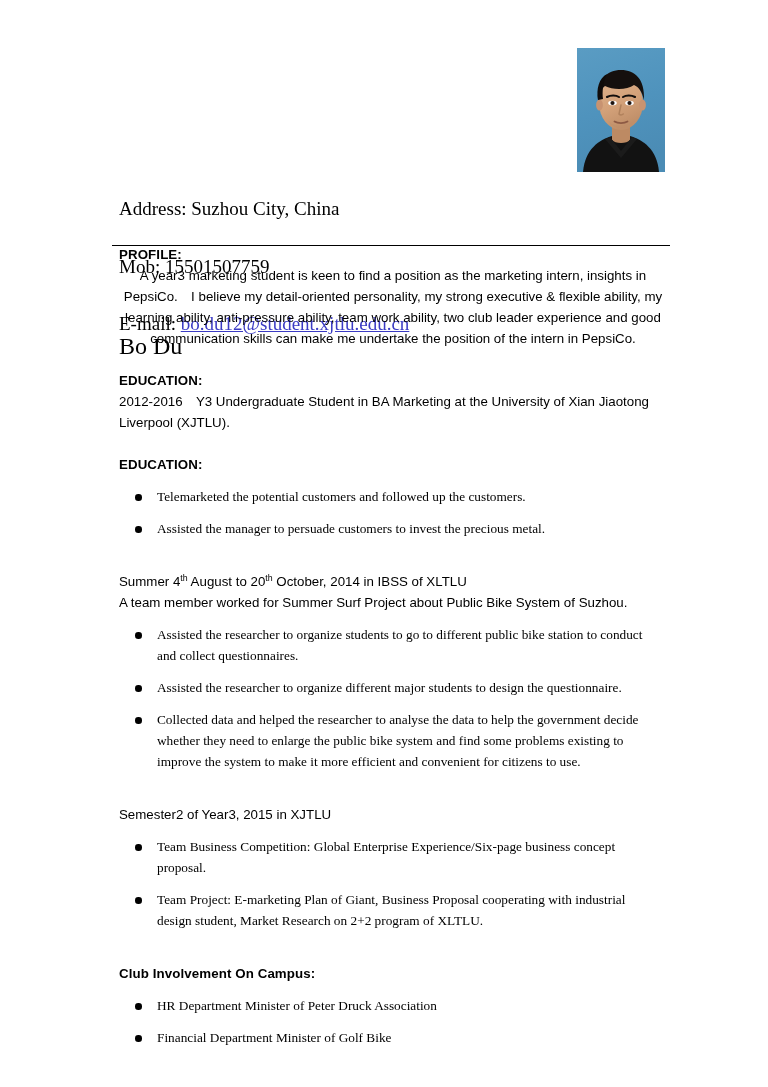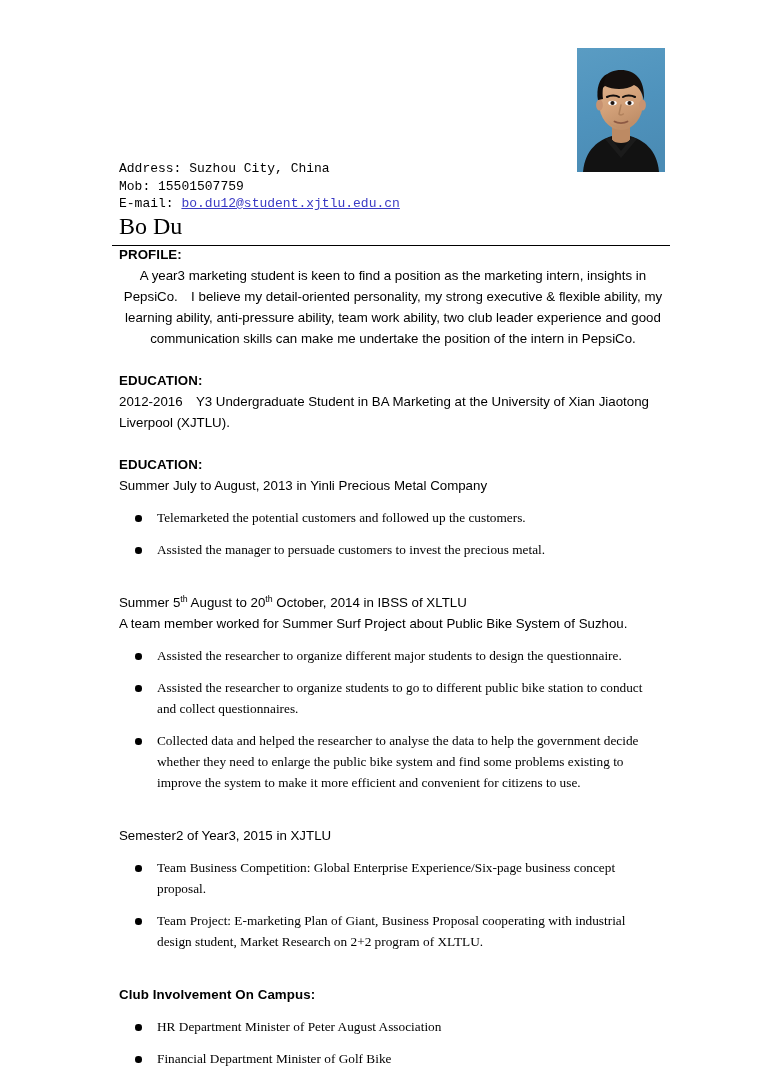--- a/index.html
+++ b/index.html
@@ -35,25 +35,26 @@
   .photo svg { display: block; width: 100%; height: 100%; }
 
   
   .header {
     position: absolute;
     left: 119px;
     top: 160px;
     width: 548px;
   }
   .contact-line {
-    font-family: Liberation Mono, monospace;
-    font-size: 13px;
+    font-family: Liberation Serif, serif;
+    font-size: 19px;
     line-height: 17.5px;
     color: #000;
     white-space: nowrap;
+    margin-top: 40px;
   }
   .email-link {
     color: #3b3bc4;
     text-decoration: underline;
   }
   .name {
     font-family: "Liberation Serif", serif;
     font-size: 24px;
     line-height: 25px;
     margin-top: 1px;
@@ -189,46 +190,45 @@
 
     <div class="spacer"></div>
 
     <div class="sec-head">EDUCATION:</div>
     <div class="bold-line">2012-2016 Y3 Undergraduate Student in BA Marketing at the University of Xian Jiaotong Liverpool (XJTLU).</div>
 
     <div class="spacer"></div>
 
     <div class="sec-head">EDUCATION:</div>
 
-    <div class="bold-line">Summer July to August, 2013 in Yinli Precious Metal Company</div>
     <ul class="bullets">
       <li>Telemarketed the potential customers and followed up the customers.</li>
       <li>Assisted the manager to persuade customers to invest the precious metal.</li>
     </ul>
 
     <div class="spacer"></div>
 
-    <div class="bold-line"><span>Summer 5</span><sup>th</sup><span> August to 20</span><sup>th</sup><span> October, 2014 in IBSS of XLTLU</span></div>
+    <div class="bold-line"><span>Summer 4</span><sup>th</sup><span> August to 20</span><sup>th</sup><span> October, 2014 in IBSS of XLTLU</span></div>
     <div class="bold-line">A team member worked for Summer Surf Project about Public Bike System of Suzhou.</div>
     <ul class="bullets">
+      <li>Assisted the researcher to organize students to go to different public bike station to conduct and collect questionnaires.</li>
       <li>Assisted the researcher to organize different major students to design the questionnaire.</li>
-      <li>Assisted the researcher to organize students to go to different public bike station to conduct and collect questionnaires.</li>
       <li>Collected data and helped the researcher to analyse the data to help the government decide whether they need to enlarge the public bike system and find some problems existing to improve the system to make it more efficient and convenient for citizens to use.</li>
     </ul>
 
     <div class="spacer"></div>
 
     <div class="bold-line">Semester2 of Year3, 2015 in XJTLU</div>
     <ul class="bullets">
       <li>Team Business Competition: Global Enterprise Experience/Six-page business concept proposal.</li>
       <li>Team Project: E-marketing Plan of Giant, Business Proposal cooperating with industrial design student, Market Research on 2+2 program of XLTLU.</li>
     </ul>
 
     <div class="spacer"></div>
 
     <div class="sec-head">Club Involvement On Campus:</div>
     <ul class="bullets">
-      <li>HR Department Minister of Peter August Association</li>
+      <li>HR Department Minister of Peter Druck Association</li>
       <li>Financial Department Minister of Golf Bike</li>
     </ul>
 
   </div>
 </div>
 
 </body></html>

